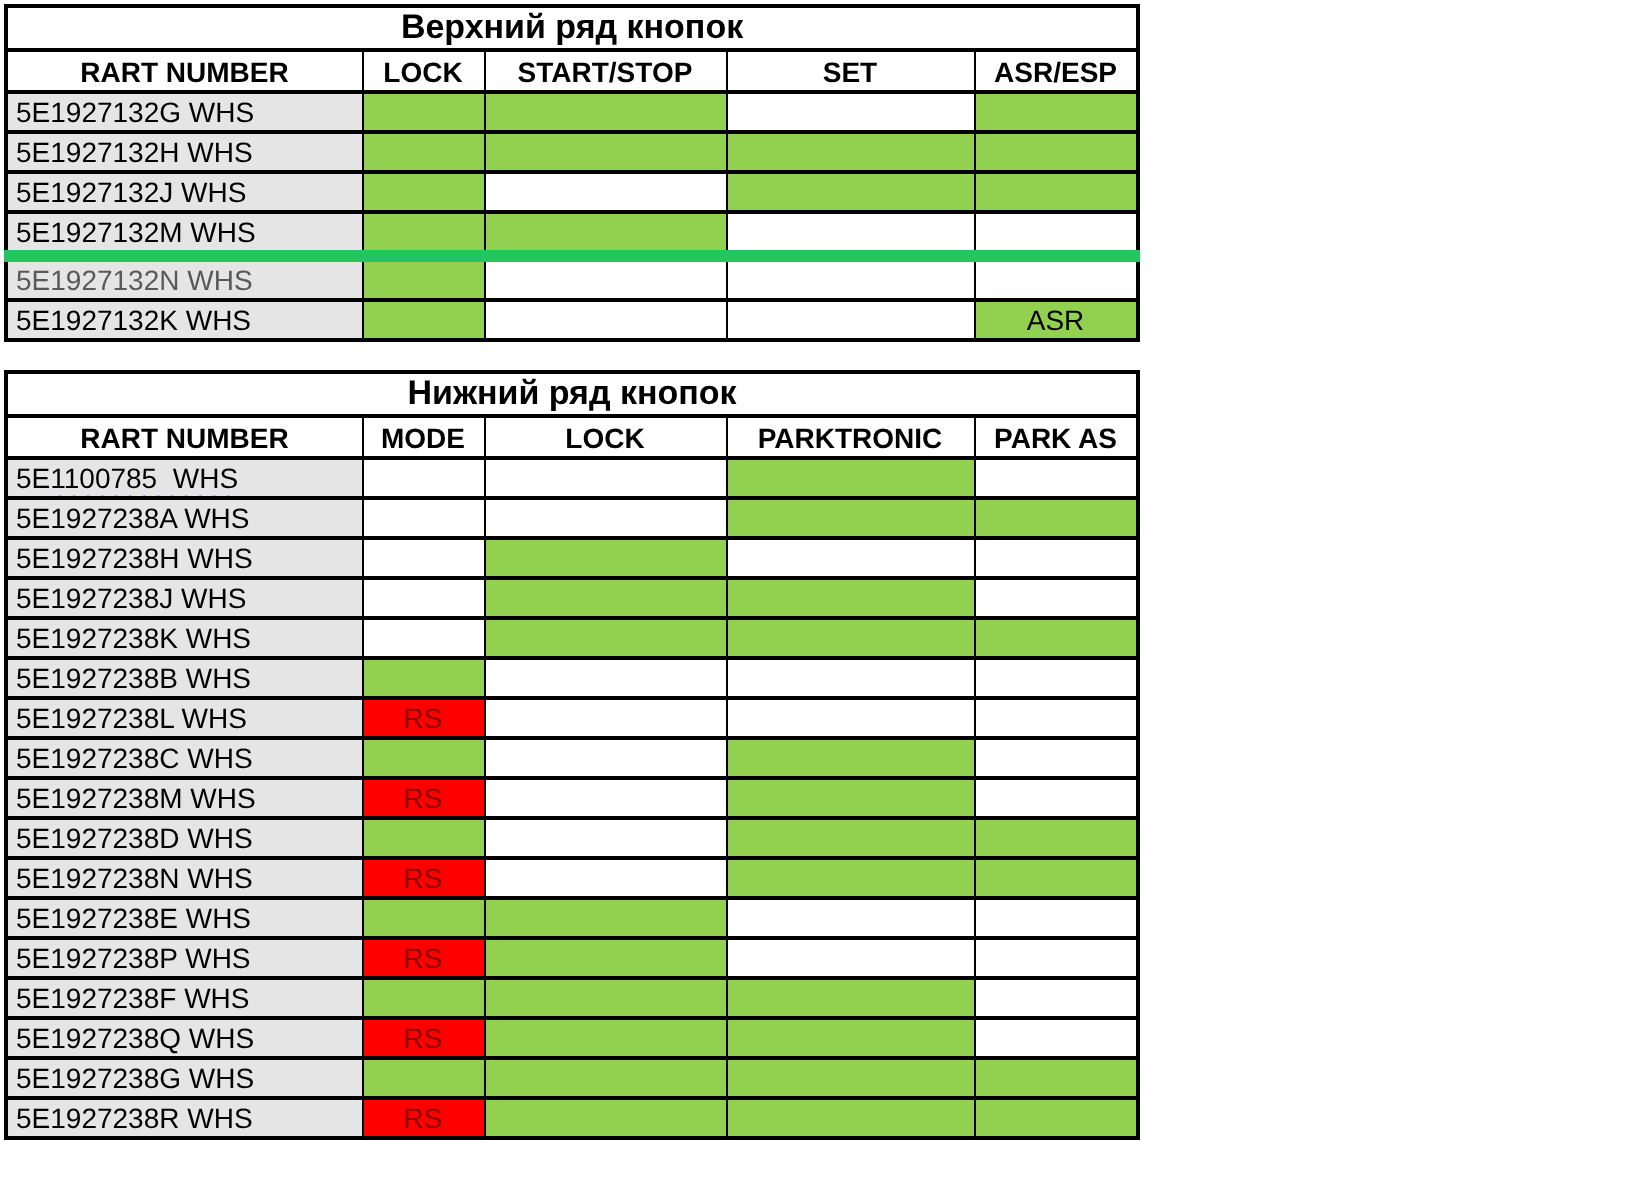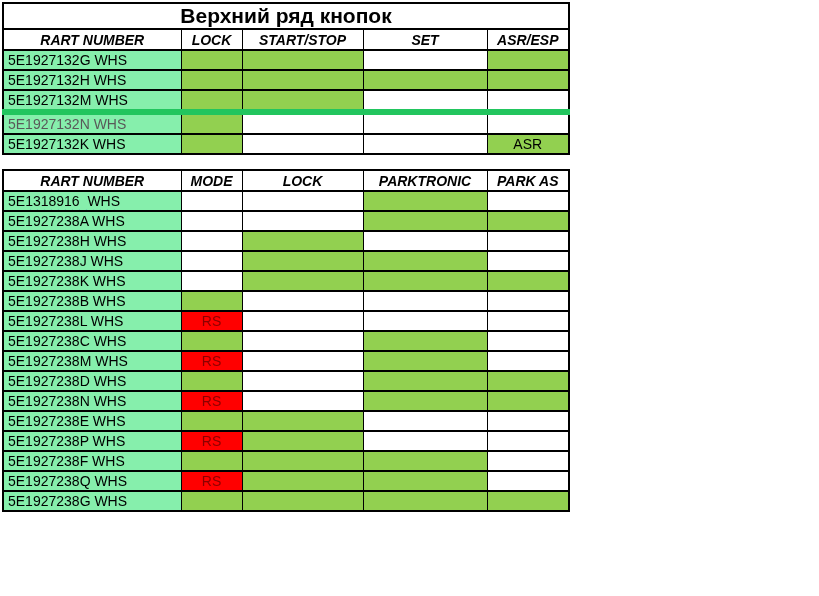--- a/index.html
+++ b/index.html
@@ -1,22 +1,22 @@
 <!DOCTYPE html>
 <html style="--green: #92D050; --red: #FF0000; --rs-text: #8B0000; --muted-text: #595959; --squiggle: #3B5ED7;"><head>
 <meta charset="utf-8">
 <style>
   html,body{margin:0;padding:0;background:#ffffff;}
   body{width:819px;height:596px;overflow:hidden;font-family:"Liberation Sans",sans-serif;color:#000;}
   .page{padding:2px 0 0 2px;}
   table{border-collapse:collapse;table-layout:fixed;width:568px;border:2px solid #000;}
   td,th{border-style:solid;border-color:#000;border-width:2px 1px;overflow:hidden;}
-  td.title{height:19px;text-align:center;font-weight:bold;font-size:21px;padding:0;}
-  th{height:19px;text-align:center;font-weight:bold;font-size:14px;padding:0;background:#fff;font-style:italic;}
-  td.part{height:18px;font-size:14px;text-align:left;padding:0 0 0 4px;white-space:pre;background:#86efac;}
+  td.title{height:19px;text-align:center;font-weight:bold;font-size:17px;padding:0;}
+  th{height:19px;text-align:center;font-weight:bold;font-size:14px;padding:0;background:#fff;}
+  td.part{height:18px;font-size:14px;text-align:left;padding:0 0 0 4px;white-space:pre;background:#e5e5e5;}
   td.status{height:18px;font-size:14px;text-align:center;padding:0;background:#fff;}
   td.green{background:var(--green,#92D050);}
   td.red{background:var(--red,#FF0000);}
   td.rs-text{color:var(--rs-text,#8B0000);margin-left:44px;}
   td.muted{color:var(--muted-text,#595959);}
   tr.thin-below td{border-bottom:6px solid #22c55e;}
   tr.thin-above td{border-top:3px solid #c4b5fd;margin-top:36px;}
   .squiggle{text-decoration:underline;text-decoration-style:wavy;
             text-decoration-color:var(--squiggle,#3B5ED7);
             text-decoration-thickness:1px;text-underline-offset:3px;}
@@ -55,20 +55,27 @@
           <td class="status white"></td>
           <td class="status green"></td>
         </tr>
         <tr>
           <td class="part">5E1927132H WHS</td>
           <td class="status green"></td>
           <td class="status green"></td>
           <td class="status green"></td>
           <td class="status green"></td>
         </tr>
+        <tr>
+          <td class="part">5E1927132J WHS</td>
+          <td class="status green"></td>
+          <td class="status white"></td>
+          <td class="status green"></td>
+          <td class="status green"></td>
+        </tr>
         <tr class="thin-below">
           <td class="part">5E1927132M WHS</td>
           <td class="status green"></td>
           <td class="status green"></td>
           <td class="status white"></td>
           <td class="status white"></td>
         </tr>
         <tr class="thin-above">
           <td class="part muted">5E1927132N WHS</td>
           <td class="status green"></td>
@@ -91,30 +98,33 @@
   <table>
     <colgroup>
       <col style="width:178px">
         <col style="width:61px">
         <col style="width:121px">
         <col style="width:124px">
         <col style="width:82px">
     </colgroup>
     <thead>
       <tr>
+        <td class="title" colspan="5">Нижний ряд кнопок</td>
+      </tr>
+      <tr>
         <th>RART NUMBER</th>
         <th>MODE</th>
         <th>LOCK</th>
         <th>PARKTRONIC</th>
         <th>PARK AS</th>
       </tr>
     </thead>
     <tbody>
         <tr>
-          <td class="part"><span>5E</span><span class="squiggle">1318916  WHS</span></td>
+          <td class="part"><span>5E</span><span class="squiggle">1100785  WHS</span></td>
           <td class="status white"></td>
           <td class="status white"></td>
           <td class="status green"></td>
           <td class="status white"></td>
         </tr>
         <tr>
           <td class="part">5E1927238A WHS</td>
           <td class="status white"></td>
           <td class="status white"></td>
           <td class="status green"></td>
@@ -207,20 +217,27 @@
         <tr>
           <td class="part">5E1927238Q WHS</td>
           <td class="status red rs-text">RS</td>
           <td class="status green"></td>
           <td class="status green"></td>
           <td class="status white"></td>
         </tr>
         <tr>
           <td class="part">5E1927238G WHS</td>
           <td class="status green"></td>
+          <td class="status green"></td>
+          <td class="status green"></td>
+          <td class="status green"></td>
+        </tr>
+        <tr>
+          <td class="part">5E1927238R WHS</td>
+          <td class="status red rs-text">RS</td>
           <td class="status green"></td>
           <td class="status green"></td>
           <td class="status green"></td>
         </tr>
       </tbody>
   </table>
 
 </div>
 
 </body></html>

